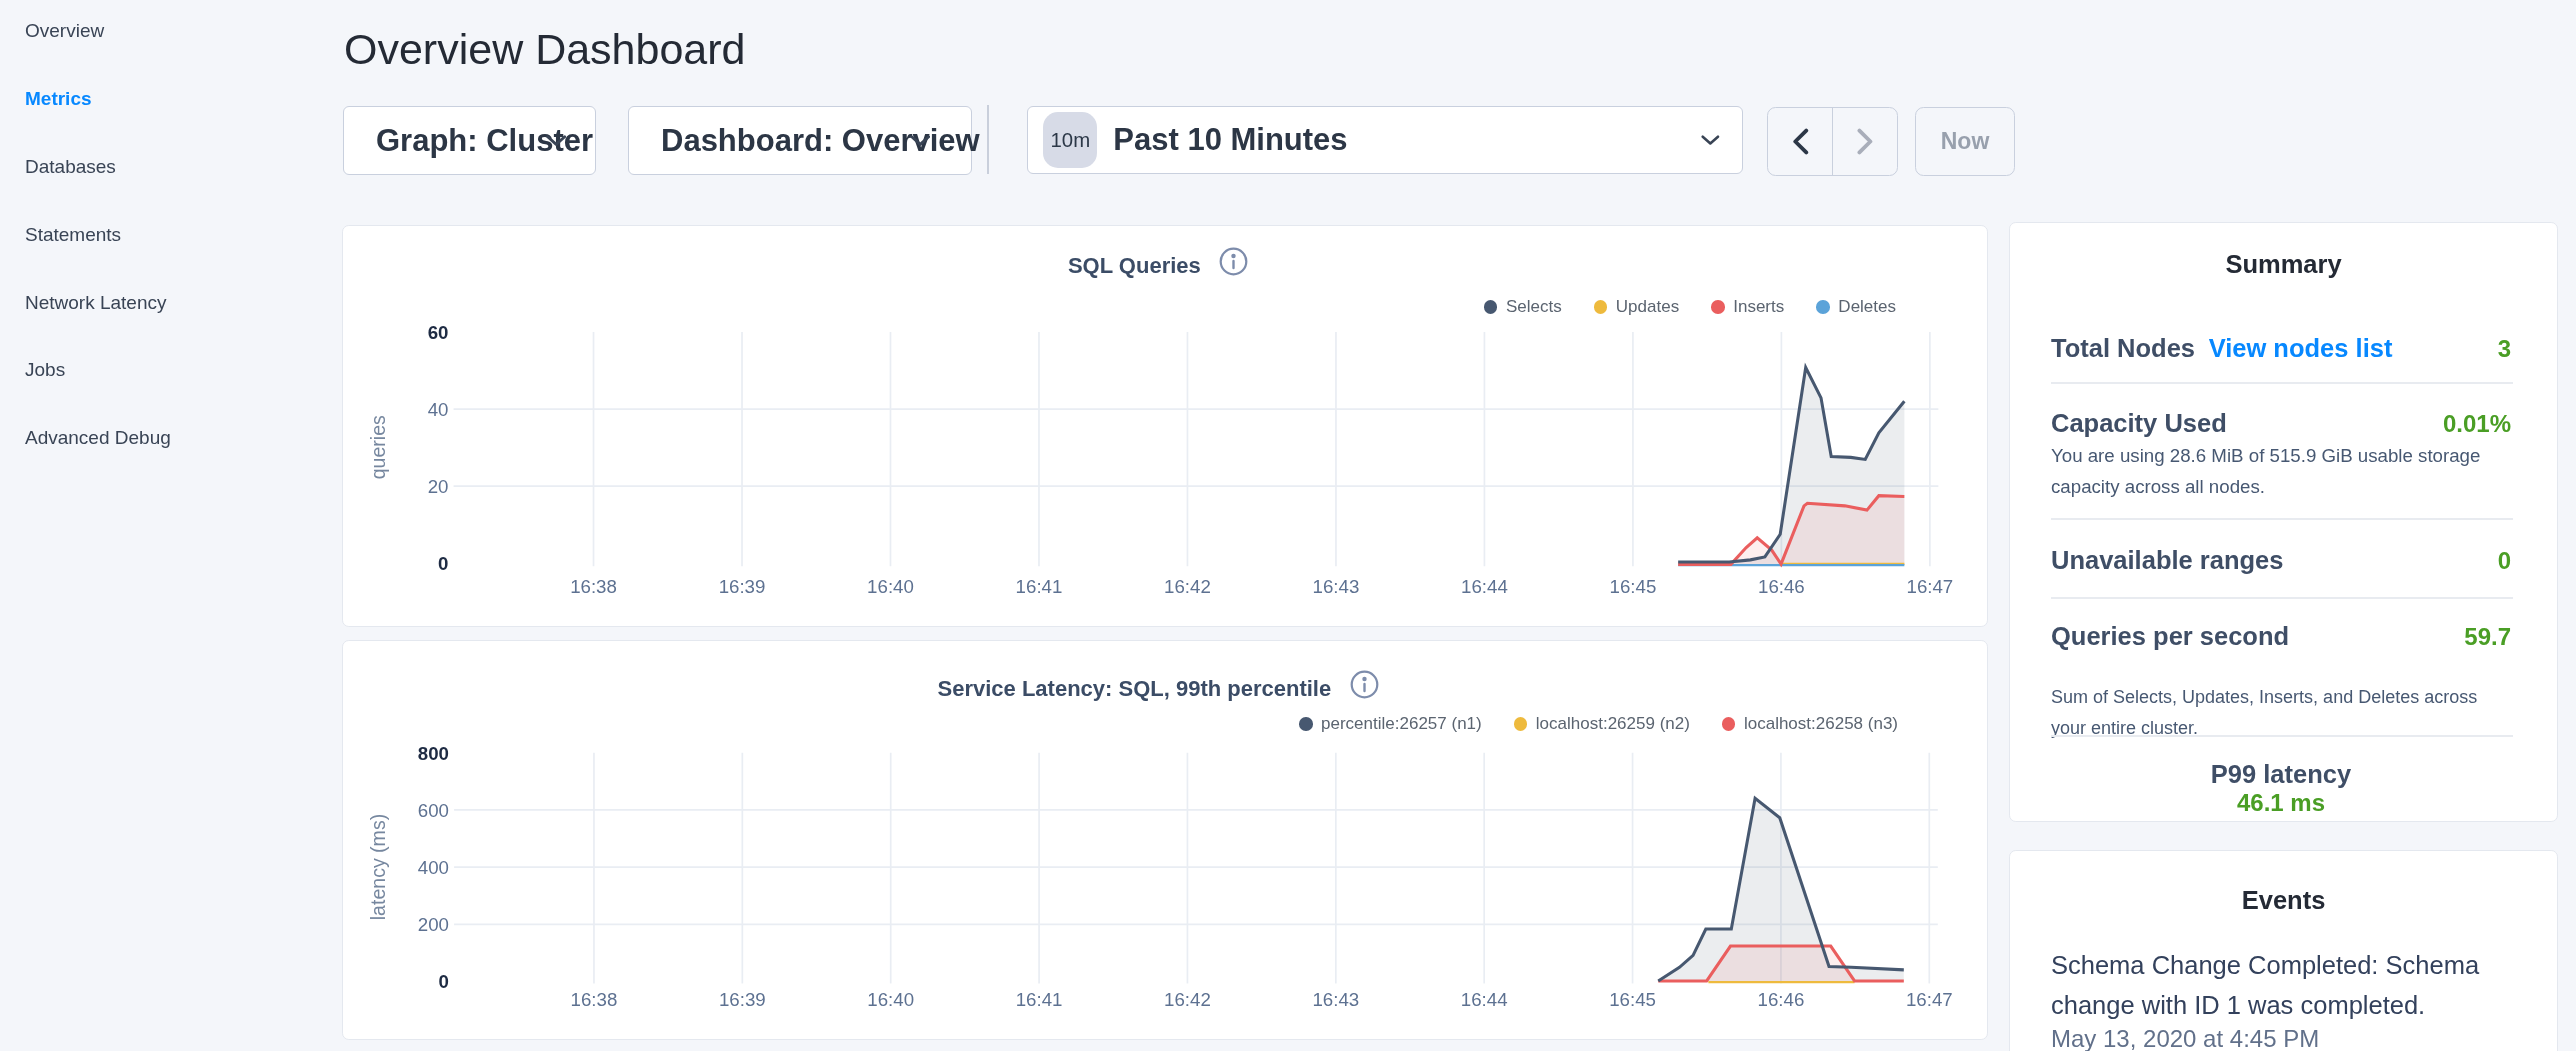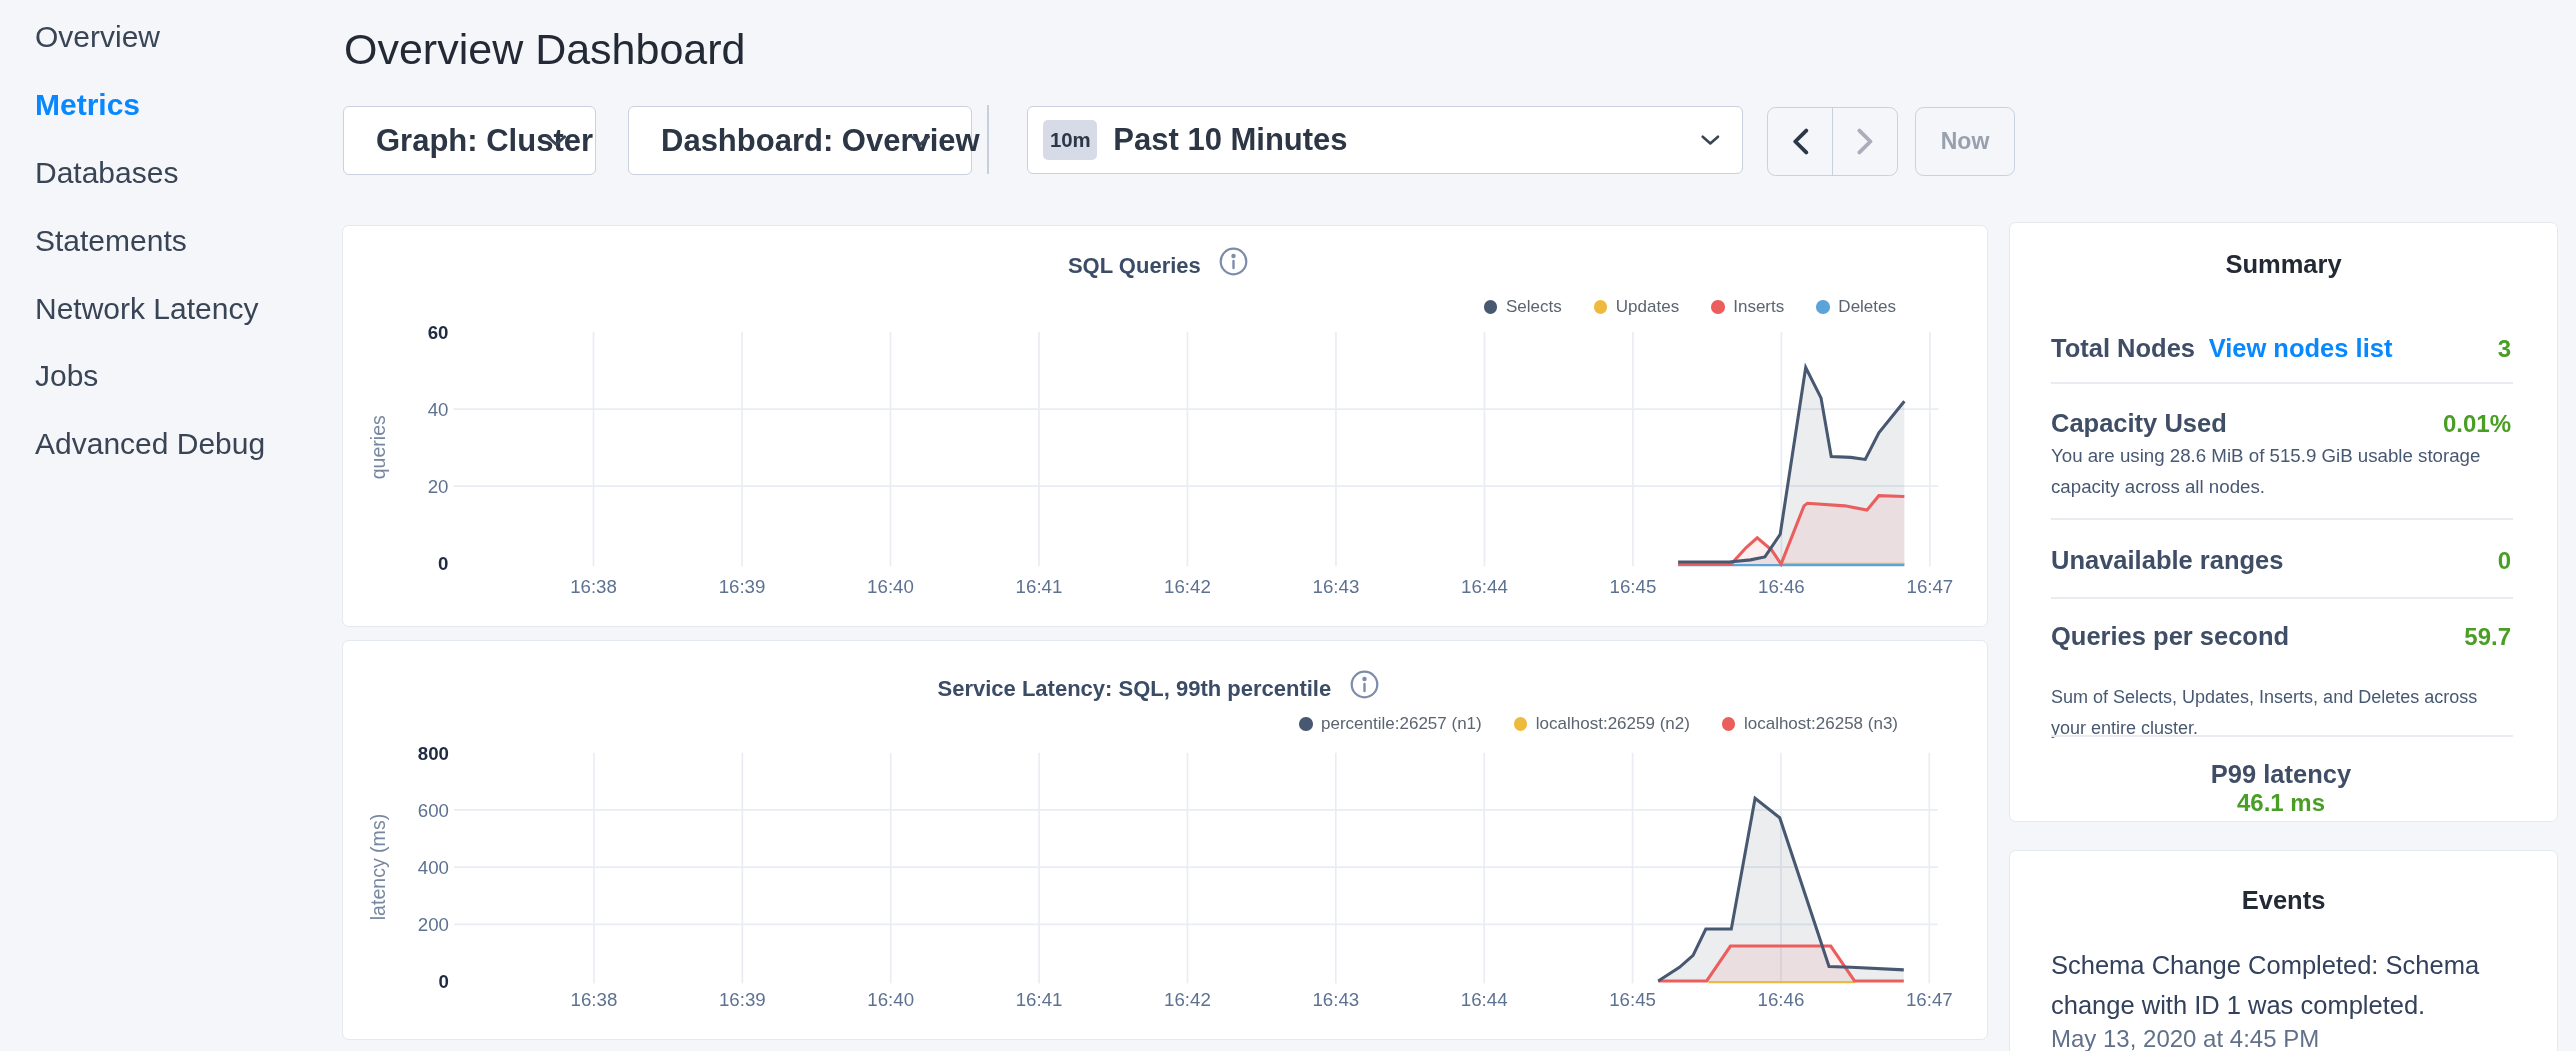--- a/index.html
+++ b/index.html
@@ -1,18 +1,18 @@
 <!DOCTYPE html>
 <html style="font-size:13.6px"><head>
 <meta charset="utf-8">
 <style>
 * { margin:0; padding:0; box-sizing:border-box; }
 html,body { width:2576px; height:1051px; background:#f4f6fa; font-family:"Liberation Sans",sans-serif; position:relative; overflow:hidden; }
 .abs { position:absolute; }
-.nav { position:absolute; left:35px; font-size:30px; color:#394455; }
+.nav { position:absolute; left:25px; font-size:19px; color:#394455; }
 .nav.active { color:#0788ff; font-weight:700; }
 .card { position:absolute; background:#fff; border:1.7px solid #e4e8ef; border-radius:6.8px; }
 .ctl { position:absolute; background:#fff; border:1.7px solid #c9d0de; border-radius:6px; display:flex; align-items:center; }
 .ctl-text { font-size:31px; font-weight:700; color:#2c3645; white-space:nowrap; }
 .chart-title-row { position:absolute; left:-13.6px; right:0; display:flex; align-items:center; justify-content:center; }
 .chart-title { font-size:22px; font-weight:700; color:#3b4c66; white-space:nowrap; }
 .legend { position:absolute; display:flex; align-items:center; }
 .legend .item { display:flex; align-items:center; margin-left:32px; }
 .legend .dot { width:13.6px; height:13.6px; border-radius:50%; margin-right:8.5px; }
 .legend .lbl { font-size:17px; color:#5b6470; white-space:nowrap; }
@@ -42,21 +42,21 @@
     </svg>
 </div>
 <div class="ctl" style="left:628px; top:106px; width:344px; height:69px; padding-left:32px;">
   <span class="ctl-text">Dashboard: Overview</span>
   <svg width="20.4" height="12" viewBox="0 0 24 14" style="position:absolute; right:41px;">
       <polyline points="2,2 12,11 22,2" fill="none" stroke="#394455" stroke-width="3.4" stroke-linecap="round" stroke-linejoin="round"></polyline>
     </svg>
 </div>
 <div class="abs" style="left:987px; top:105px; width:1.7px; height:69px; background:#c9cfdb;"></div>
 <div class="ctl" style="left:1027px; top:106px; width:716px; height:68px; padding-left:15.3px;">
-  <span style="background:#d7dbe7; border-radius:5px; width:54px; height:40px; display:flex; align-items:center; justify-content:center; font-size:20.4px; font-weight:700; color:#2c3848;">10m</span>
+  <span style="background:#d7dbe7; border-radius:15px; width:54px; height:56px; display:flex; align-items:center; justify-content:center; font-size:20.4px; font-weight:400; color:#2c3848;">10m</span>
   <span class="ctl-text" style="margin-left:16px;">Past 10 Minutes</span>
   <svg width="18.7" height="11" viewBox="0 0 22 13" style="position:absolute; right:22px;">
       <polyline points="2,2 11,10 20,2" fill="none" stroke="#394455" stroke-width="3" stroke-linecap="round" stroke-linejoin="round"></polyline>
     </svg>
 </div>
 <div class="ctl" style="left:1767px; top:107px; width:131px; height:69px; border-radius:8.5px; background:transparent;">
   <div style="width:65px; height:100%; display:flex; align-items:center; justify-content:center; border-right:1.7px solid #c9d0dd;">
     <svg width="18.7" height="27" viewBox="0 0 22 32">
         <polyline points="18,3 5,16 18,29" fill="none" stroke="#2c3747" stroke-width="4.6" stroke-linecap="round" stroke-linejoin="round"></polyline>
       </svg>

